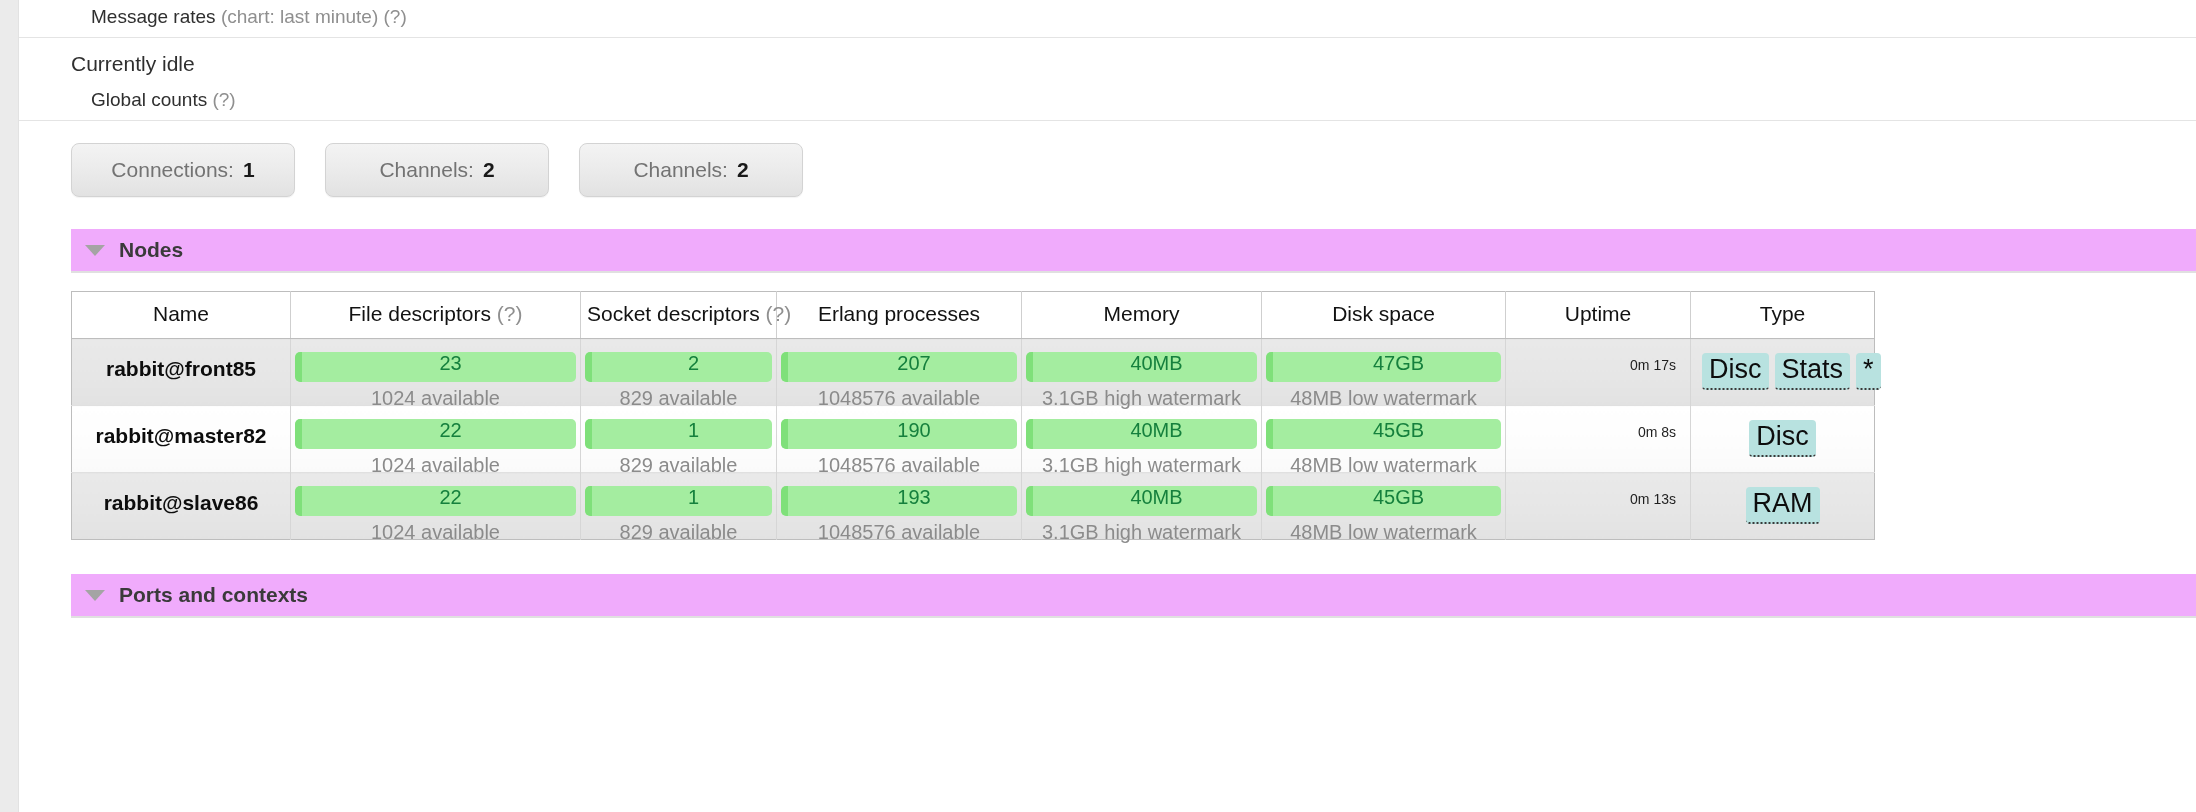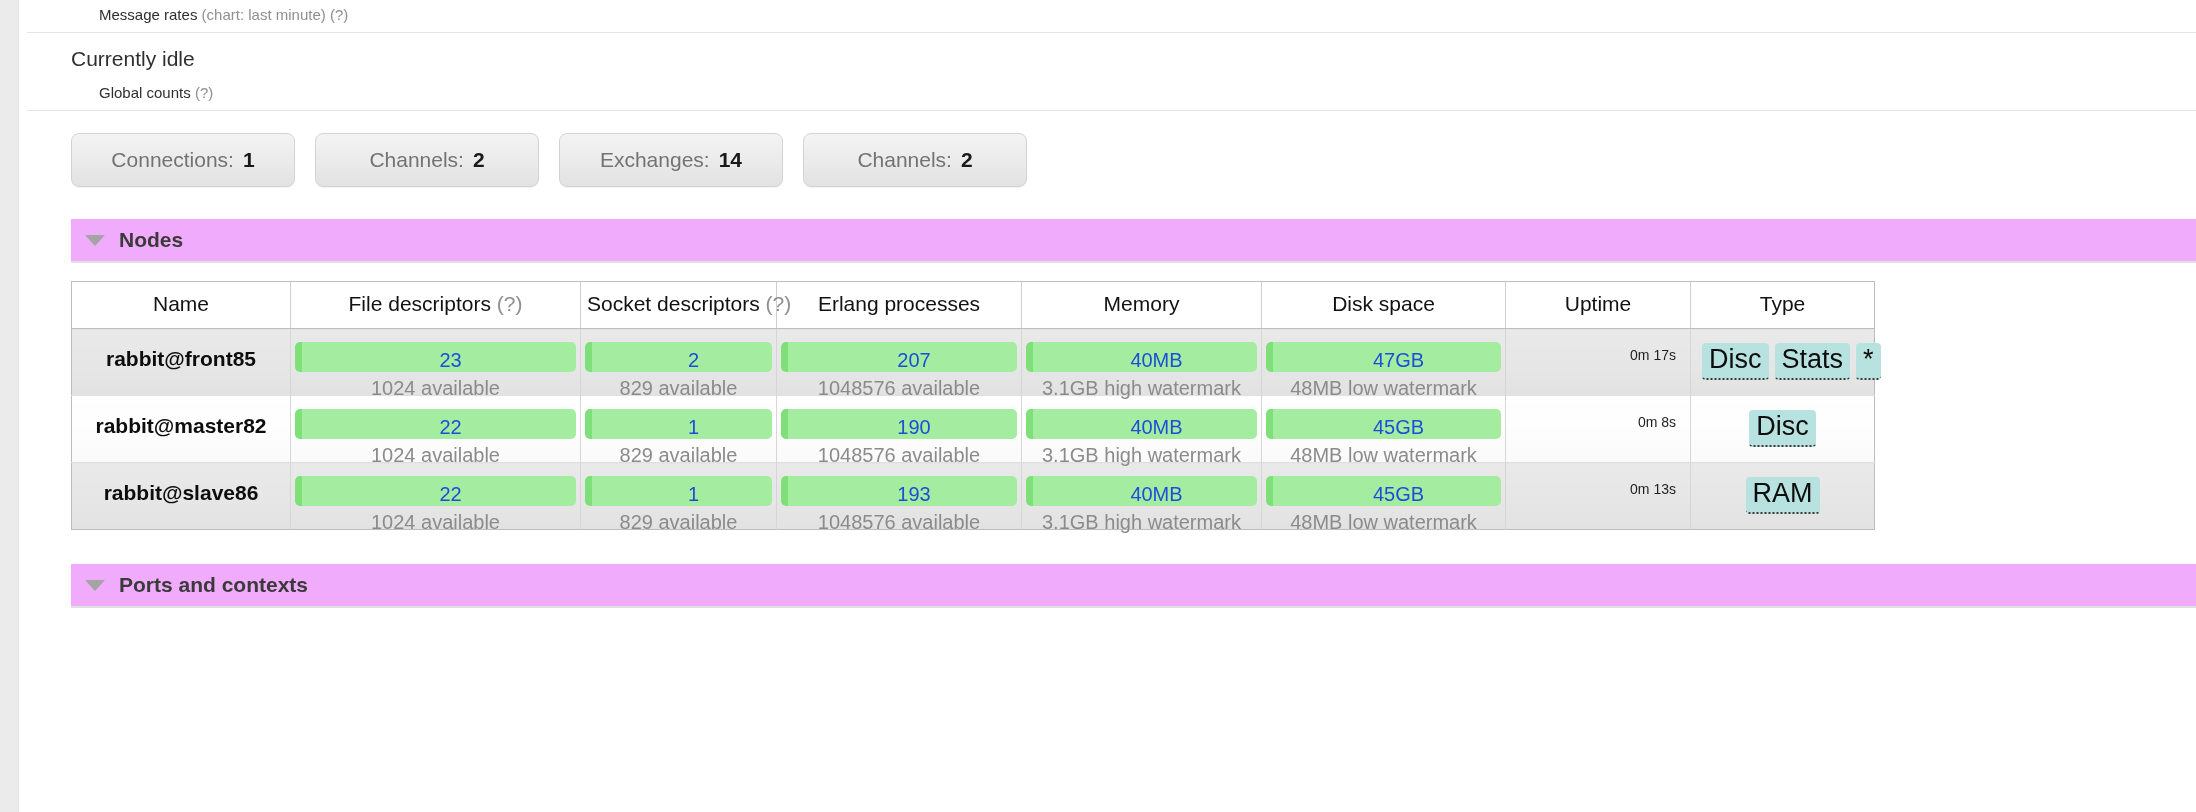--- a/index.html
+++ b/index.html
@@ -33,43 +33,42 @@
     top: 0;
     width: 2177px;
     height: 812px;
     background: #ffffff;
   }
 
   
   .rule-head {
     padding: 0 0 9px 72px;
     border-bottom: 1px solid #e4e4e4;
-    font-size: 15px;
+    font-size: 19px;
     color: #2f2f2f;
     white-space: nowrap;
-    margin-left: 8px;
   }
   .rule-head .dim {
     color: #8f8f8f;
   }
   .rule-head .q {
     color: #8f8f8f;
   }
 
   .plain-line {
     padding: 14px 0 13px 52px;
     font-size: 21px;
     color: #2f2f2f;
   }
 
   
   #global-counts {
     padding: 22px 0 0 52px;
     display: flex;
-    gap: 20px;
+    gap: 30px;
   }
   .count-box {
     height: 52px;
     min-width: 170px;
     padding: 0 26px;
     display: flex;
     align-items: center;
     justify-content: center;
     border: 1px solid #d3d3d3;
     border-radius: 8px;
@@ -165,24 +164,24 @@
     padding: 13px 4px 0 4px;
     height: 66px;
     box-sizing: border-box;
     position: relative;
   }
   .bar {
     height: 30px;
     border-radius: 5px;
     background: #a4eda0;
     display: flex;
-    align-items: flex-end;
+    align-items: flex-start;
     justify-content: center;
     font-size: 20px;
-    color: #1d4ed8;
+    color: #15803d;
     position: relative;
     overflow: hidden;
     padding-left: 30px;
   }
   .bar::before {
     content: "";
     position: absolute;
     left: 0; top: 0; bottom: 0;
     width: 7px;
     background: #7fe07a;
@@ -251,24 +250,20 @@
   </div>
 
   <div id="global-counts">
     <div class="count-box">
       <span>Connections:</span>
       <span class="num">1</span>
     </div>
     <div class="count-box">
       <span>Channels:</span>
       <span class="num">2</span>
-    </div>
-    <div class="count-box">
-      <span>Exchanges:</span>
-      <span class="num">14</span>
     </div>
     <div class="count-box">
       <span>Channels:</span>
       <span class="num">2</span>
     </div>
   </div>
 
   <div class="section-bar" style="margin-top:32px;">
     <span class="tri"></span>
     <span class="title">Nodes</span>

